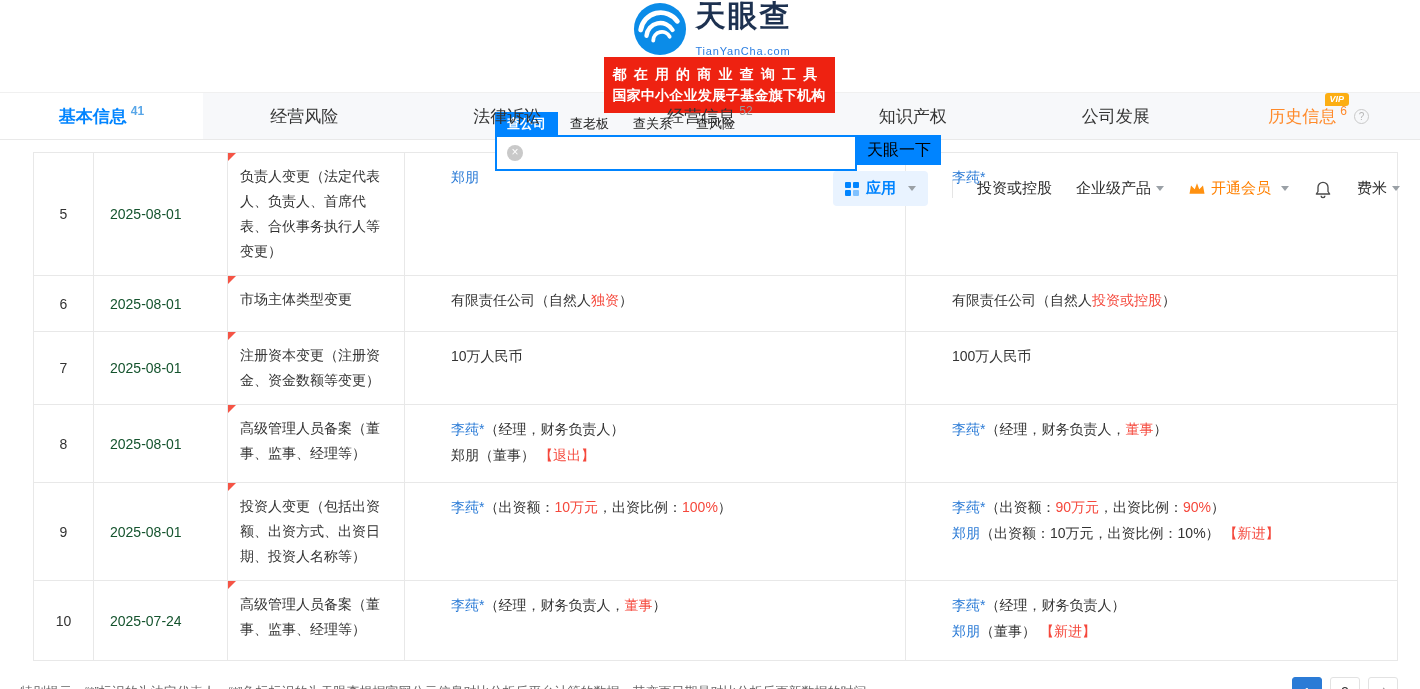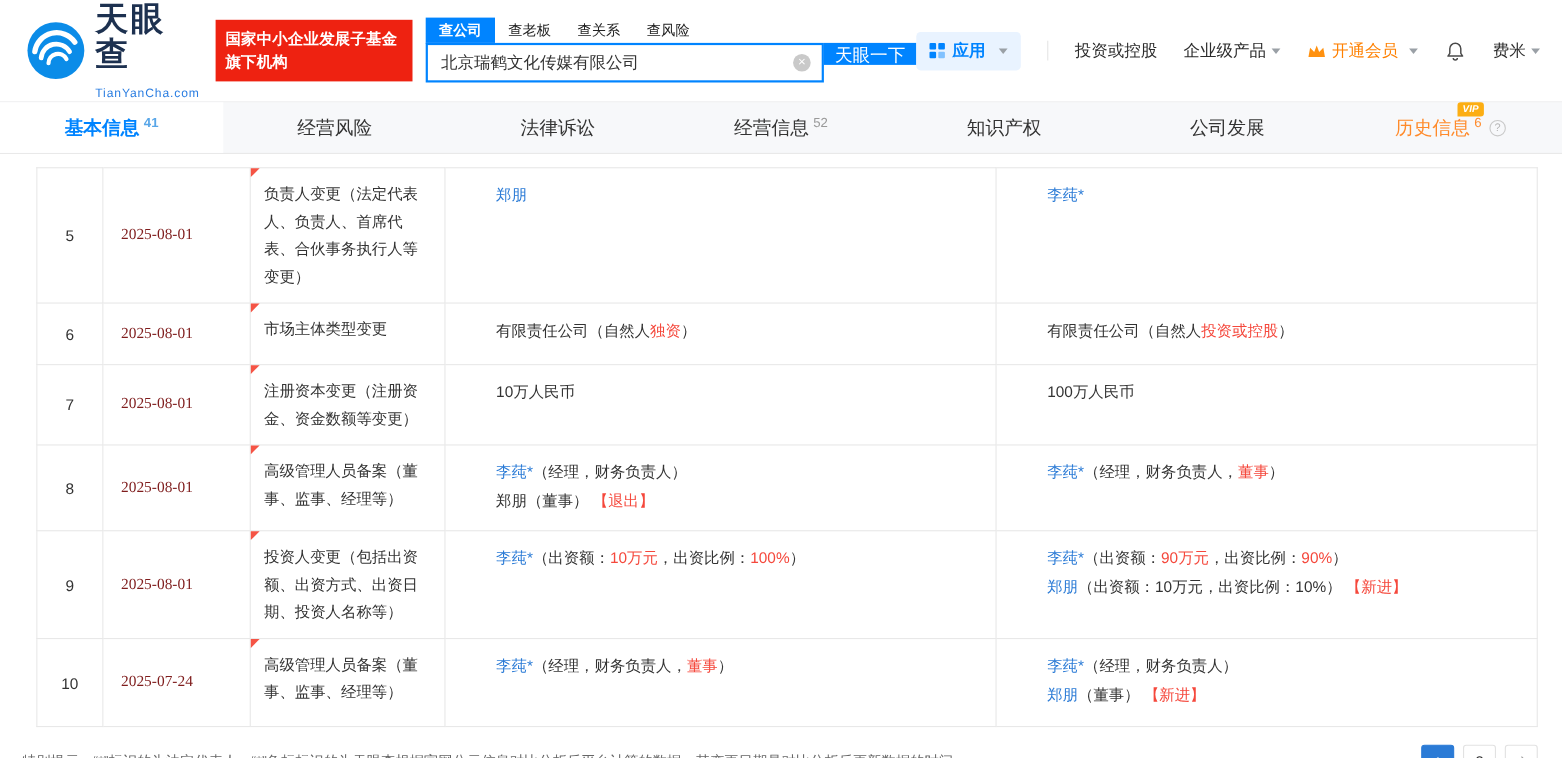--- a/index.html
+++ b/index.html
@@ -7,36 +7,36 @@
     --member_orange:#ff8000; --history_orange:#ff8a2a;
     --banner_red:#ee2211; --vip_badge:#fcae13;
   }
   *{box-sizing:border-box;}
   html,body{margin:0;padding:0;}
   body{
     width:1420px;height:689px;overflow:hidden;background:#fff;color:#333;
     font-family:"Liberation Sans","DejaVu Sans",sans-serif;font-size:14px;
   }
   
-  .topbar{display:flex;align-items:center;height:92px;padding:0 20px 0 24px;background:#fff;}
+  .topbar{display:flex;align-items:center;height:92px;padding:0 20px 0 24px;background:#fff;flex-direction:column;}
   .logo{display:flex;align-items:center;gap:9px;cursor:pointer;}
   .logo-cn{font-size:30px;font-weight:bold;color:#1d3150;line-height:32px;letter-spacing:2px;}
   .logo-en{font-size:11px;color:#2a7de1;letter-spacing:.8px;margin-top:13px;}
   .slogan{margin-left:14px;background:var(--banner_red);color:#fff;font-weight:bold;font-size:14px;padding:7px 9px;line-height:21px;}
   .sl1{letter-spacing:7.2px;margin-right:-7.2px;}
   .sl2{letter-spacing:.2px;}
   .search{margin-left:12px;}
   .stabs{display:flex;font-size:13px;height:22px;align-items:center;}
   .stab{padding:3px 12px;color:#222;cursor:pointer;}
   .stab.active{background:var(--accent);color:#fff;font-weight:bold;}
   .sbox{display:flex;width:446px;}
   .sinput-wrap{flex:1;display:flex;align-items:center;border:2px solid var(--accent);background:#fff;padding:0 10px;height:36px;}
   .sinput{border:none;outline:none;flex:1;font-size:15px;color:#333;font-family:inherit;background:transparent;}
   .clear{width:16px;height:16px;border-radius:50%;background:#c9c9c9;color:#fff;font-size:12px;line-height:15px;text-align:center;cursor:pointer;flex:0 0 16px;}
-  .sbtn{width:84px;height:20px;background:var(--accent);color:#ffffff;border:none;font-size:16px;cursor:pointer;font-family:inherit;}
+  .sbtn{width:84px;height:30px;background:var(--accent);color:#000000;border:none;font-size:16px;cursor:pointer;font-family:inherit;}
   .hmenu{margin-left:auto;display:flex;align-items:center;gap:24px;font-size:15px;color:#2b2b2b;white-space:nowrap;}
   .apps-chip{display:flex;align-items:center;gap:7px;background:#e9f3ff;border-radius:4px;padding:8px 12px;color:var(--accent);font-weight:bold;cursor:pointer;}
   .grid-icon{display:inline-grid;grid-template-columns:6px 6px;gap:2px;}
   .grid-icon i{width:6px;height:6px;background:var(--accent);border-radius:1px;}
   .grid-icon i:nth-child(4){opacity:.45;}
   .caret{width:0;height:0;border-left:4px solid transparent;border-right:4px solid transparent;border-top:5px solid #9aa0a6;display:inline-block;margin-left:5px;}
   .vdiv{width:1px;height:18px;background:#e5e5e5;}
   .hitem{cursor:pointer;display:flex;align-items:center;}
   .hitem.vip{color:var(--member_orange);gap:5px;}
   .bell{cursor:pointer;display:flex;align-items:center;}
@@ -47,21 +47,21 @@
   .ncount{font-size:12px;margin-left:4px;color:#999;position:relative;top:-5px;}
   .ntab.active .ncount{color:#58a6e8;}
   .ntab.history{color:var(--history_orange);}
   .ntab.history .ncount{color:var(--history_orange);}
   .vipbadge{position:absolute;left:calc(50% + 6px);top:0;background:var(--vip_badge);color:#fff;font-size:9px;font-weight:bold;font-style:italic;line-height:13px;padding:0 5px;border-radius:3px 3px 3px 0;}
   .qmark{width:15px;height:15px;border:1px solid #c9c9c9;color:#b5b5b5;border-radius:50%;font-size:10px;line-height:13px;text-align:center;margin-left:7px;font-weight:normal;}
   
   table.chg{border-collapse:collapse;table-layout:fixed;margin:12px 22px 0 33px;width:1365px;font-size:14px;}
   table.chg td{border:1px solid #e8e8e8;word-break:break-all;}
   td.c-no{text-align:center;vertical-align:middle;color:#333;}
-  td.c-date{vertical-align:middle;padding-left:16px;color:#7f1d1d;font-family:Liberation Serif, serif;}
+  td.c-date{vertical-align:middle;padding-left:16px;color:#14532d;}
   td.c-item{vertical-align:top;padding:11px 12px;line-height:25px;position:relative;color:#333;}
   td.c-item::before{content:"";position:absolute;top:0;left:0;border-top:8px solid #f55445;border-right:8px solid transparent;}
   td.c-body{vertical-align:top;padding:11px 14px;line-height:26px;}
   tr.r1{height:116px;} tr.r2{height:56px;} tr.r3{height:62px;}
   tr.r4{height:78px;} tr.r5{height:86px;} tr.r6{height:80px;}
   .cell-line{min-height:26px;margin-left:32px;}
   .lk{color:var(--link);cursor:pointer;}
   .rd{color:var(--red);}
   
   .foot{display:flex;justify-content:space-between;align-items:center;margin:16px 22px 0 20px;}
@@ -82,33 +82,33 @@
       <path d="M14 35 a14.5 14.5 0 0 1 27 -6" stroke="#fff" stroke-width="4.5" fill="none" stroke-linecap="round"></path>
       <path d="M21 40 a9 9 0 0 1 17 -4" stroke="#fff" stroke-width="4" fill="none" stroke-linecap="round"></path>
     </svg>
     <div class="logo-txt">
       <div class="logo-cn">天眼查</div>
       <div class="logo-en">TianYanCha.com</div>
     </div>
   </div>
 
   <div class="slogan">
+    <div class="sl1">都在用的商业查询工具</div>
     <div class="sl2">国家中小企业发展子基金旗下机构</div>
   </div>
 
   <div class="search">
     <div class="stabs">
       <span class="stab active">查公司</span>
       <span class="stab">查老板</span>
       <span class="stab">查关系</span>
       <span class="stab">查风险</span>
     </div>
     <div class="sbox">
       <div class="sinput-wrap">
-        <input class="sinput" type="text" value="北京瑞鹤文化传媒有限公司" style="">
         <span class="clear">×</span>
       </div>
       <button class="sbtn">天眼一下</button>
     </div>
   </div>
 
   <div class="hmenu">
     <div class="apps-chip">
       <span class="grid-icon">
           <i></i>

